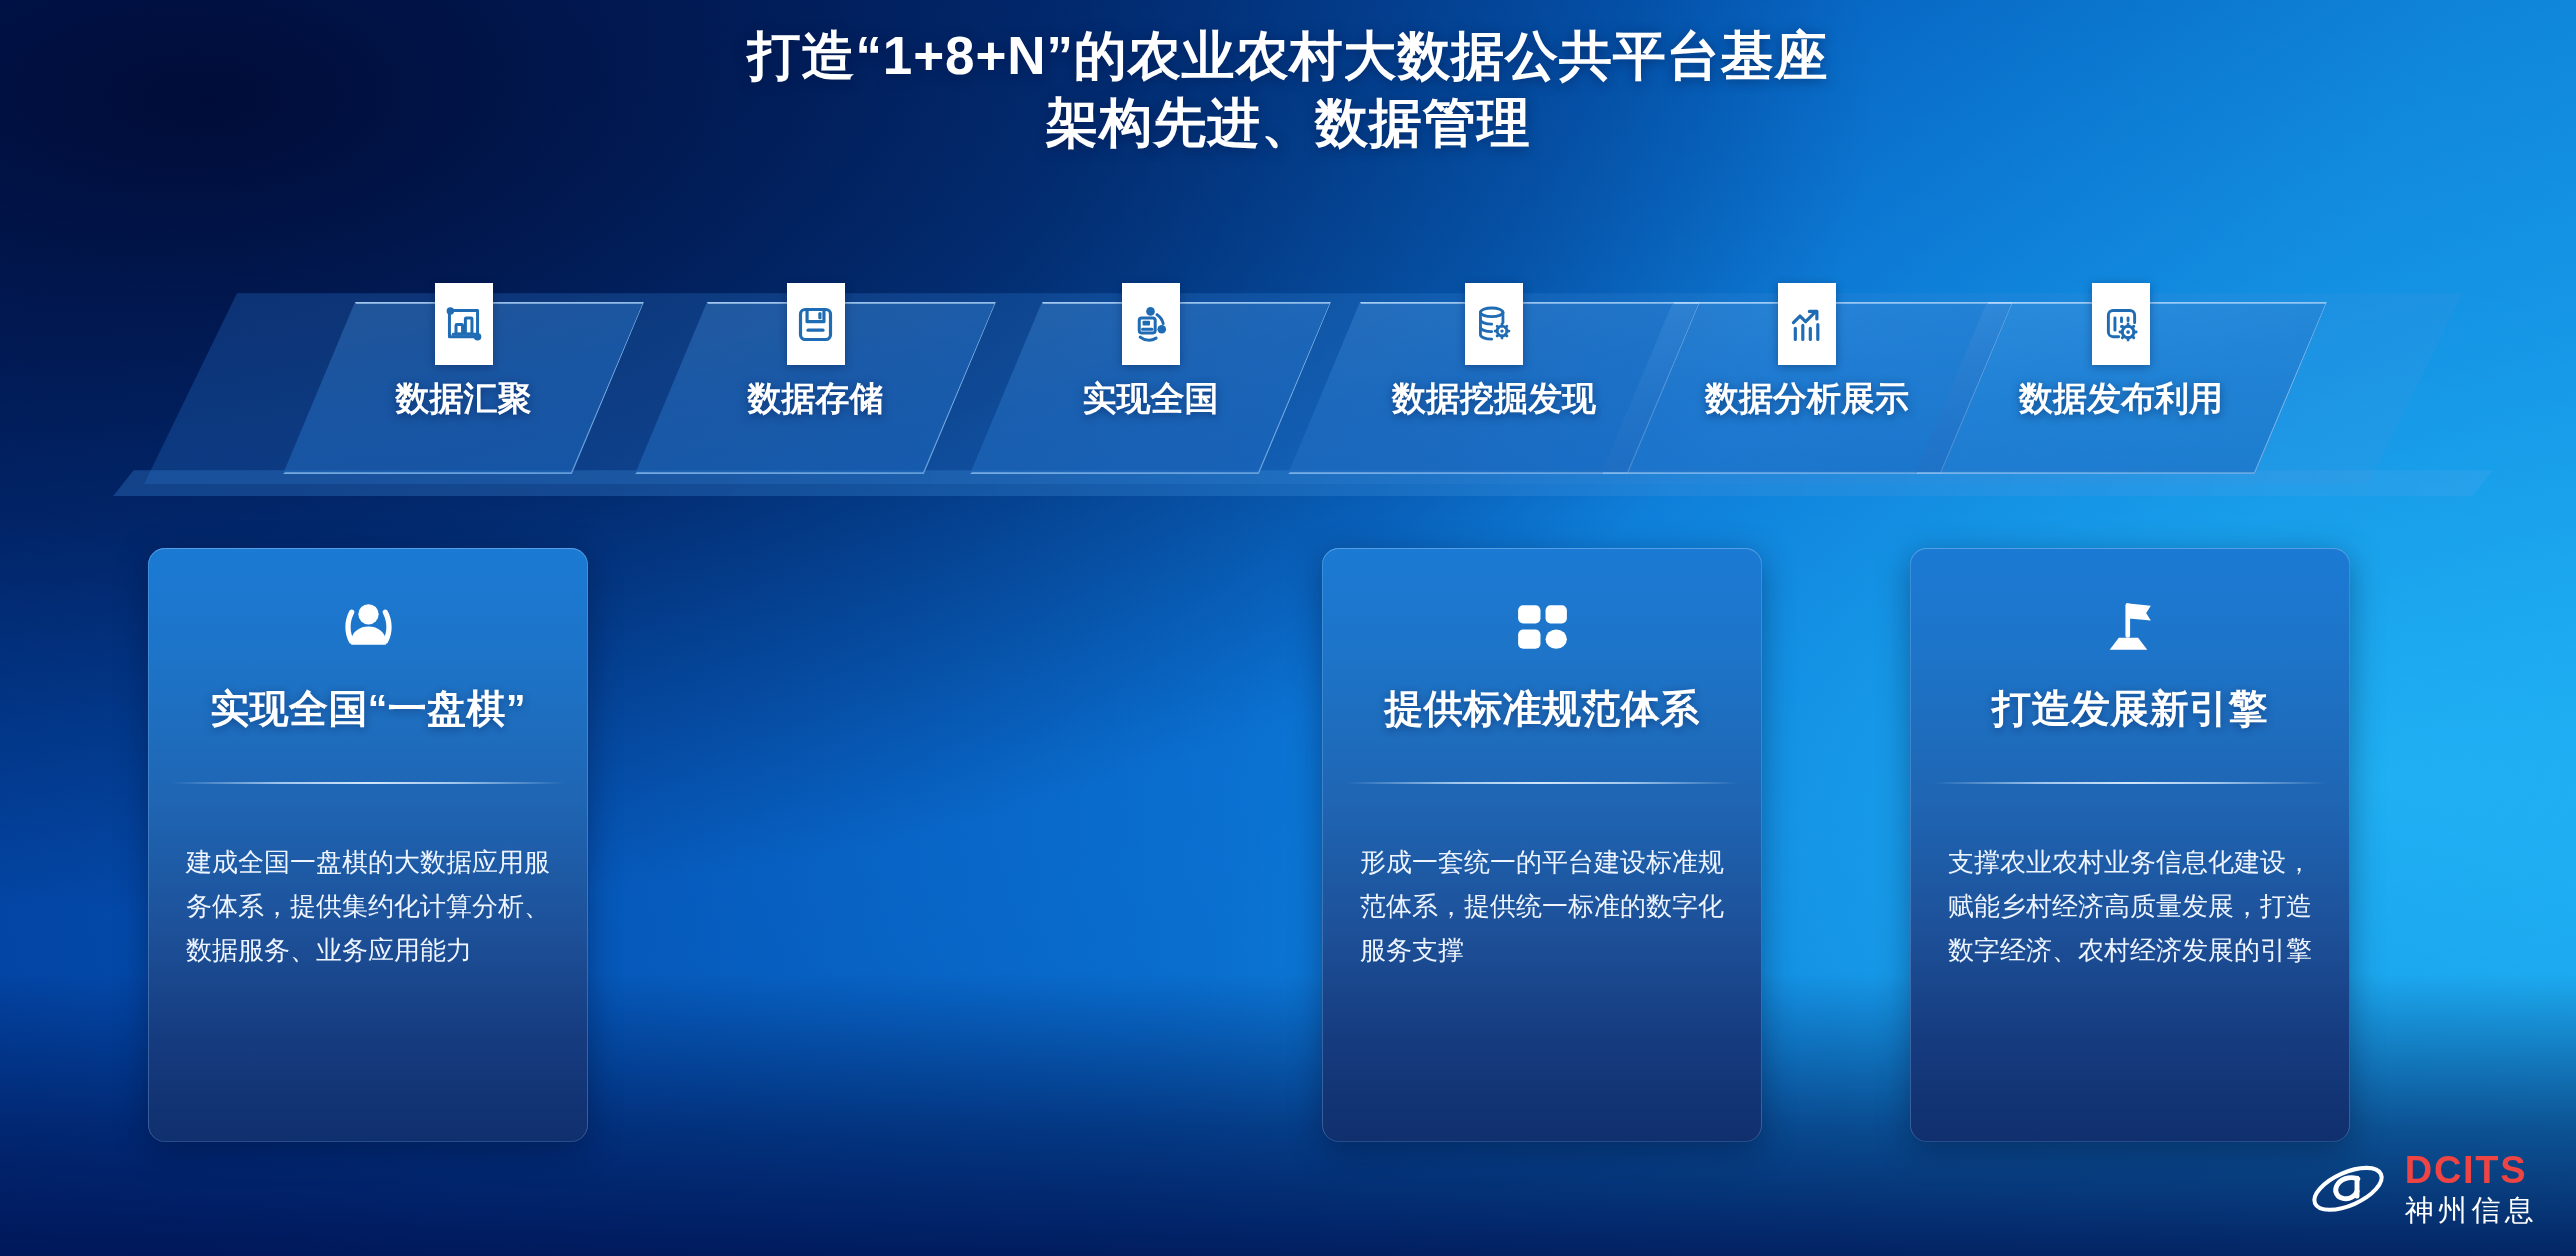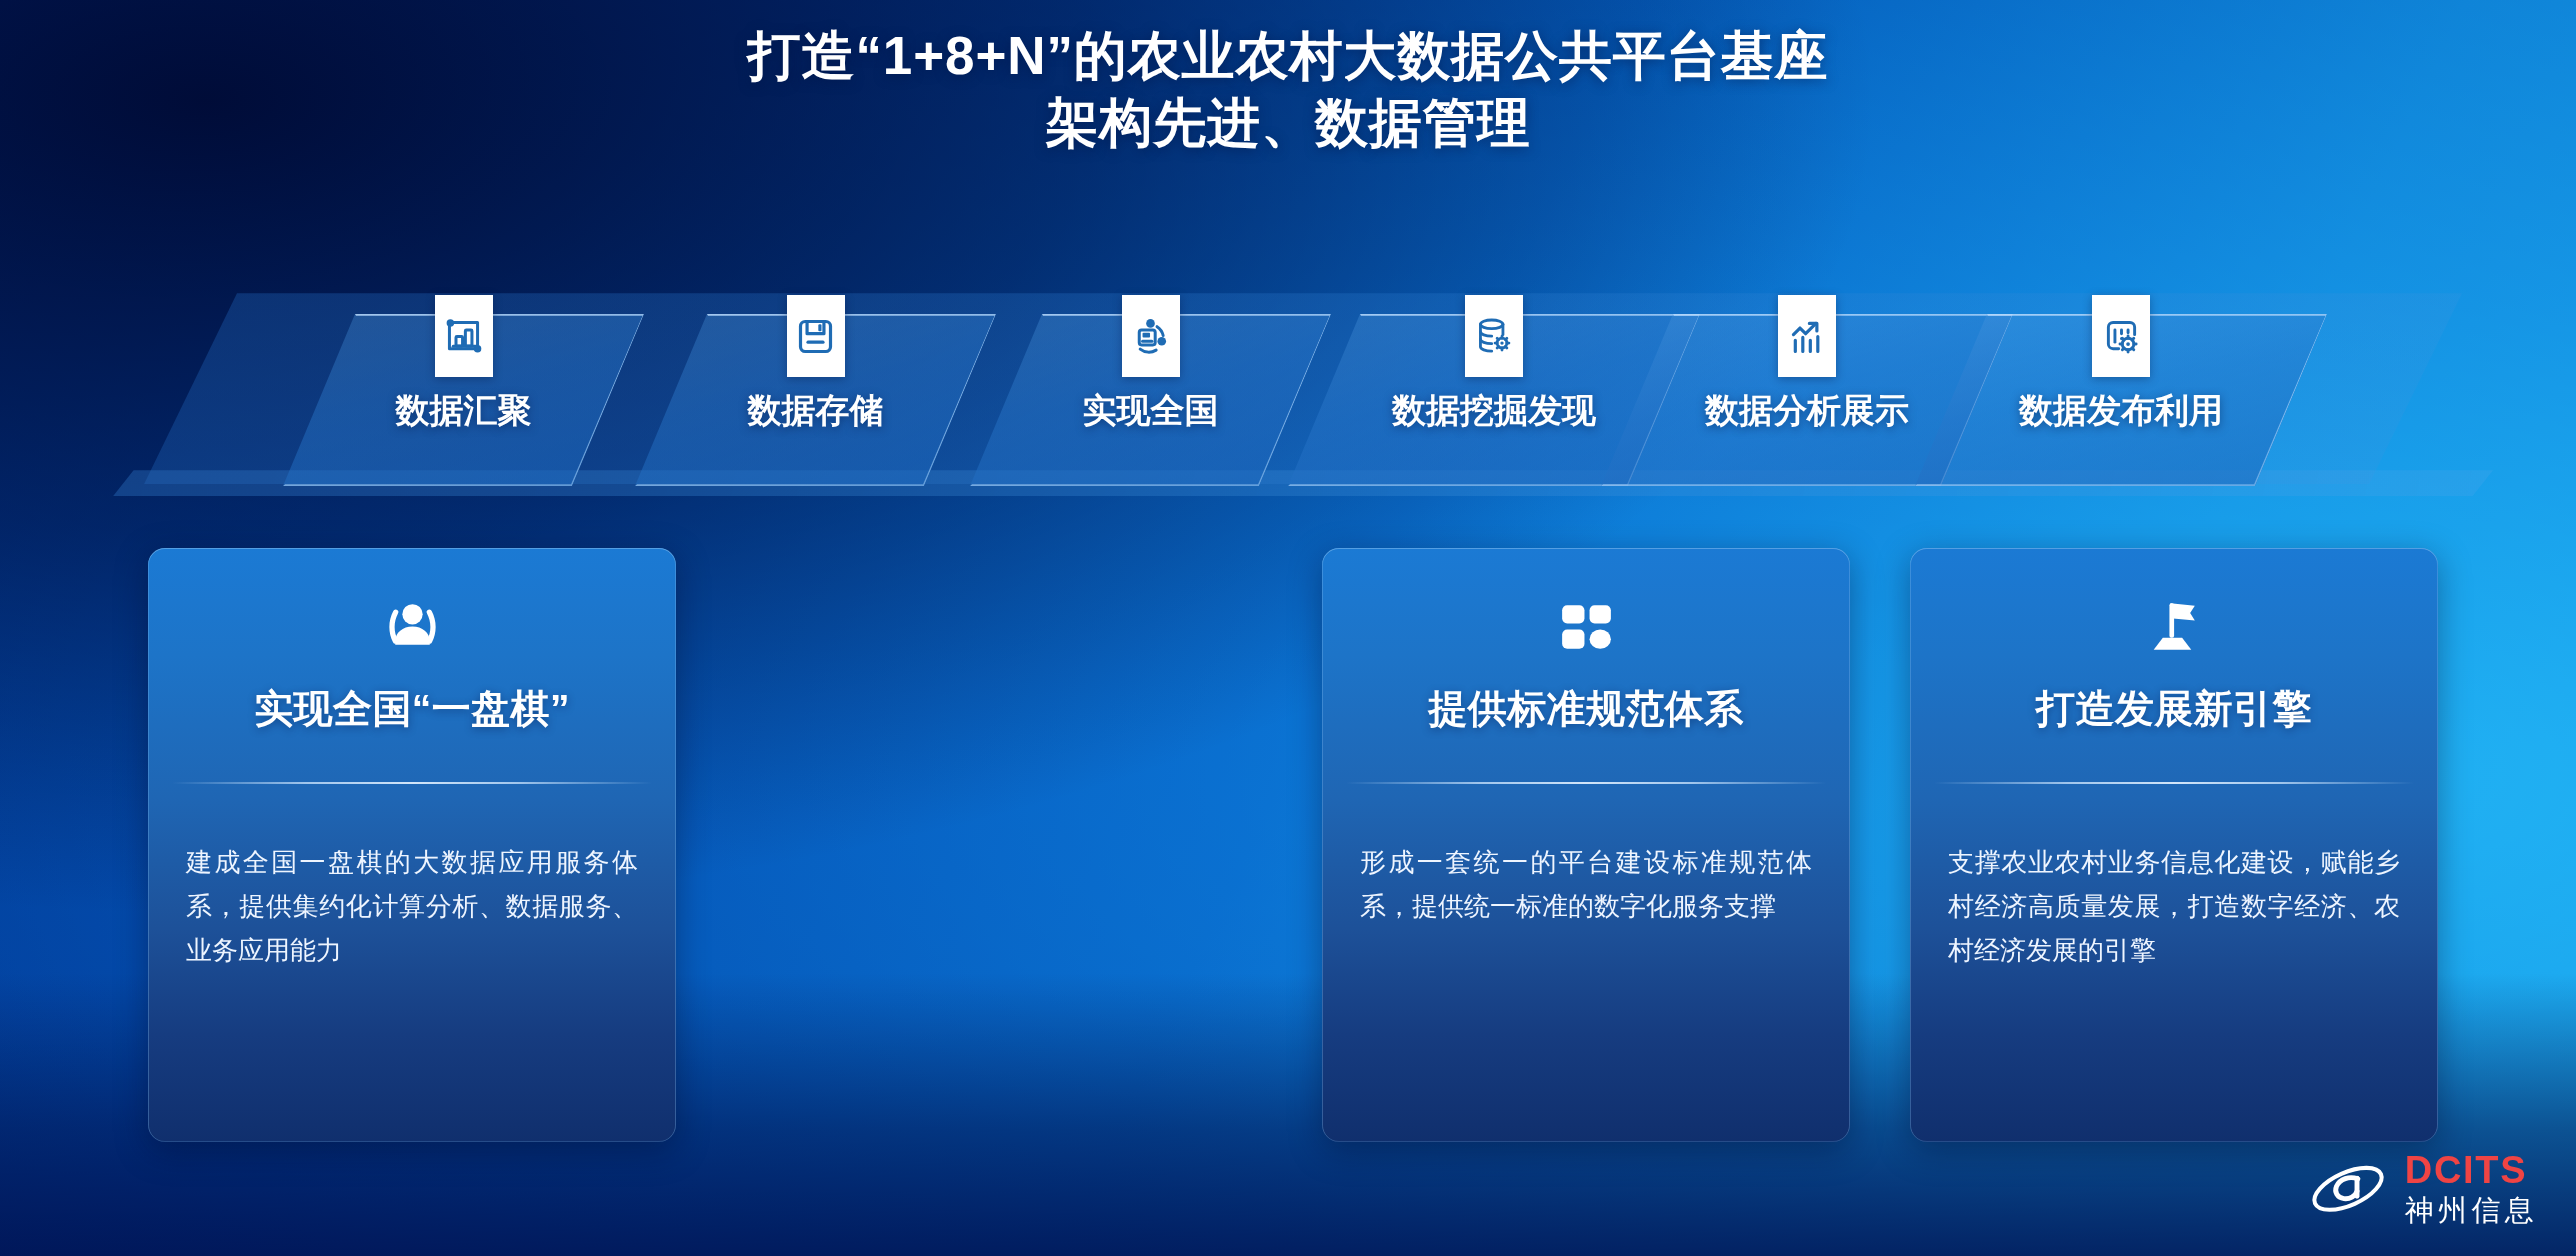--- a/index.html
+++ b/index.html
@@ -50,21 +50,21 @@
     clip-path:polygon(93px 0%, 100% 0%, calc(100% - 93px) 100%, 0% 100%);
   }
   #slab .slab-base{
     position:absolute; left:-31px; top:177px; width:calc(100% + 62px); height:26px;
     background:linear-gradient(100deg, rgba(44,112,190,.42) 0%, rgba(58,140,215,.34) 55%, rgba(78,165,235,.26) 100%);
     clip-path:polygon(20.6px 0%, 100% 0%, calc(100% - 20.6px) 100%, 0% 100%);
     filter:blur(0.3px);
   }
 
   .stage{
-    position:absolute; top:12px; height:216px;
+    position:absolute; top:0; height:216px;
   }
   .stage .para{
     position:absolute; left:0; top:19px; width:100%; height:172px;
     background:linear-gradient(168deg, rgba(86,160,228,.30) 0%, rgba(40,118,202,.46) 45%, rgba(26,100,186,.58) 100%);
     clip-path:polygon(72px 0%, 100% 0%, calc(100% - 72px) 100%, 0% 100%);
   }
   .stage .para-edge{
     position:absolute; left:0; top:19px; width:100%; height:172px;
     clip-path:polygon(72px 0%, 100% 0%, calc(100% - 72px) 100%, 0% 100%);
   }
@@ -88,21 +88,21 @@
     color:#ffffff; font-weight:bold; font-size:34px; line-height:39px;
     white-space:nowrap;
     text-shadow:0 1.7px 8.6px rgba(0,22,70,.5);
   }
 
   
   #cards{
     position:absolute; left:0; top:548px; width:2576px; height:601px;
   }
   .card{
-    position:absolute; top:0; width:528px; height:594px;
+    position:absolute; top:0; width:440px; height:594px;
     border-radius:17px;
     background:linear-gradient(180deg, #1b7ad4 0%, #1d74c8 18%, #1f66b4 42%, #1d5199 64%, #163c80 82%, #102f6d 100%);
     box-shadow:0 8.6px 33px rgba(0,10,45,.38), inset 0 0.9px 0 rgba(190,225,255,.30), inset 0.9px 0 0 rgba(150,200,245,.16), inset -0.9px 0 0 rgba(150,200,245,.16);
     overflow:hidden;
   }
   .card::after{
     content:""; position:absolute; inset:0; border-radius:17px;
     border:0.9px solid rgba(120,180,235,.22); pointer-events:none;
   }
   .card-icon{

